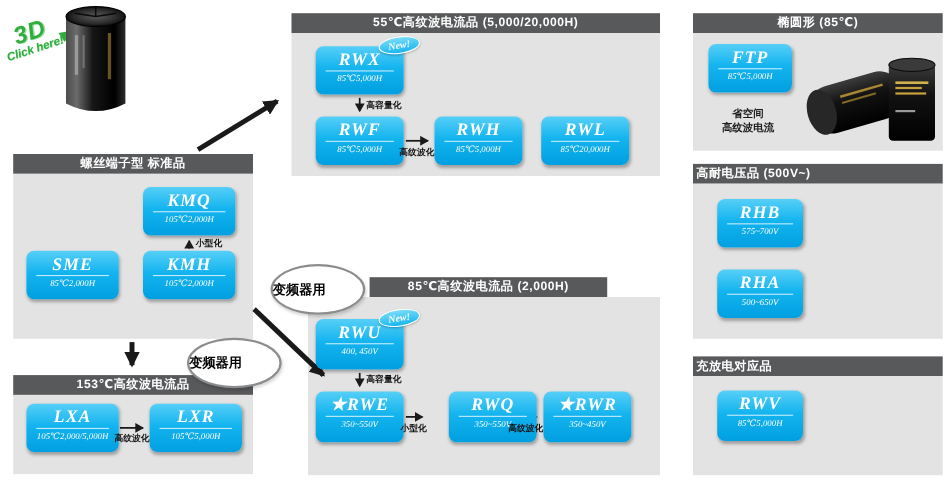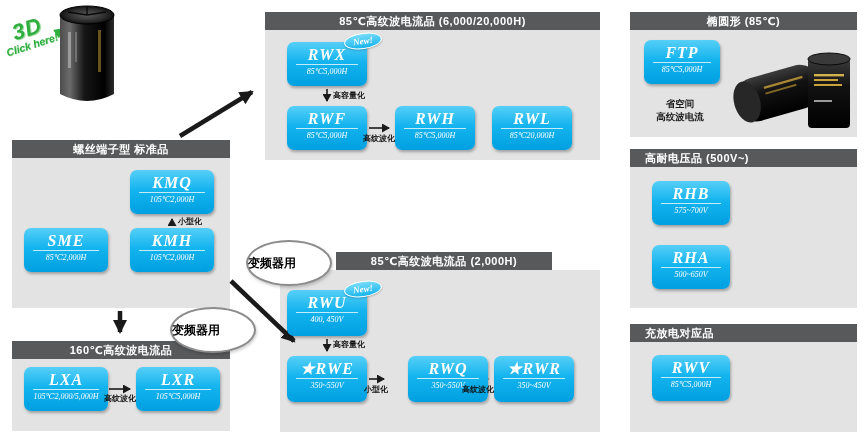--- a/index.html
+++ b/index.html
@@ -6,21 +6,21 @@
   html,body { width:864px; height:440px; }
   body {
     position:relative; background:#ffffff; overflow:hidden;
     font-family:"Liberation Sans","DejaVu Sans",sans-serif;
   }
   .hdr {
     position:absolute; height:18px; line-height:18px; background:#58595b;
     color:#fff; font-size:11px; font-weight:bold; text-align:center; z-index:1;
     letter-spacing:0.5px;
   }
-  .hdr.lft { text-align:left; padding-left:15px; }
+  .hdr.lft { text-align:left; padding-left:3px; }
   .panel { position:absolute; background:#e3e3e3; z-index:1; }
   .pbox {
     position:absolute; z-index:3; border-radius:7px;
     background:linear-gradient(180deg,#56cff7 0%,#14b4ef 45%,#009fe0 100%);
     box-shadow:1px 2px 3px rgba(0,0,0,0.3);
     color:#fff; text-align:center; font-style:italic;
     font-family:"Liberation Serif","DejaVu Serif",serif;
     cursor:pointer;
   }
   .pname { font-weight:bold; font-size:16px; padding-top:4px; letter-spacing:1px; line-height:17px; }
@@ -59,24 +59,24 @@
     border-left:11px solid #2fae3e; border-top:5px solid transparent;
     border-bottom:5px solid transparent; transform:rotate(-35deg);
   }
 </style>
 </head>
 <body>
 
 <div class="hdr" style="left:12px;top:140px;width:218px">螺丝端子型 标准品</div>
 <div class="panel" style="left:12px;top:158px;width:218px;height:150px"></div>
 
-<div class="hdr" style="left:12px;top:341px;width:218px">160℃高纹波电流品</div>
+<div class="hdr" style="left:12px;top:341px;width:218px">153℃高纹波电流品</div>
 <div class="panel" style="left:12px;top:359px;width:218px;height:72px"></div>
 
-<div class="hdr" style="left:265px;top:12px;width:335px">85℃高纹波电流品 (6,000/20,000H)</div>
+<div class="hdr" style="left:265px;top:12px;width:335px">55℃高纹波电流品 (5,000/20,000H)</div>
 <div class="panel" style="left:265px;top:30px;width:335px;height:130px"></div>
 
 <div class="hdr" style="left:336px;top:252px;width:216px">85℃高纹波电流品 (2,000H)</div>
 <div class="panel" style="left:280px;top:270px;width:320px;height:162px"></div>
 
 <div class="hdr" style="left:630px;top:12px;width:227px">椭圆形 (85℃)</div>
 <div class="panel" style="left:630px;top:30px;width:227px;height:107px"></div>
 
 <div class="hdr lft" style="left:630px;top:149px;width:227px">高耐电压品 (500V~)</div>
 <div class="panel" style="left:630px;top:167px;width:227px;height:141px"></div>

